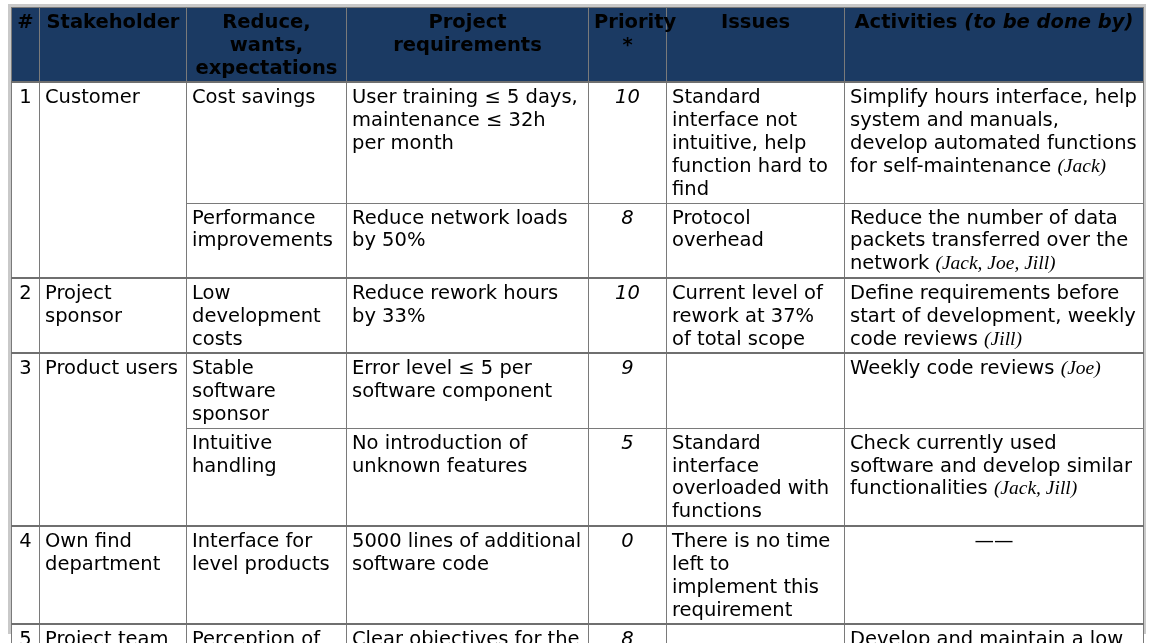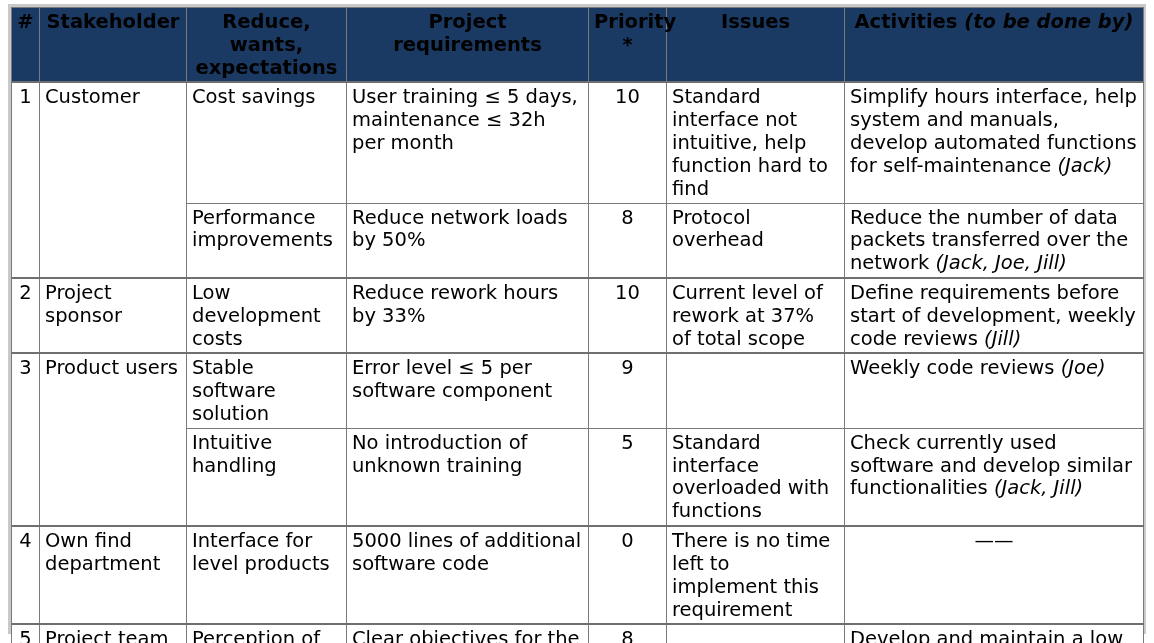--- a/index.html
+++ b/index.html
@@ -67,26 +67,26 @@
   
   col.c-num   { width: 28px; }
   col.c-stk   { width: 147px; }
   col.c-needs { width: 160px; }
   col.c-req   { width: 242px; }
   col.c-prio  { width: 78px; }
   col.c-iss   { width: 178px; }
   col.c-act   { width: 299px; }
 
   td.num  { text-align: center; padding-left: 0; padding-right: 0; }
-  td.prio { text-align: center; }
+  td.prio { text-align: center; font-style: italic; }
   td.act-dash { text-align: center; }
 
   
   tr.group-start > td { border-top: 2px solid #6f6f6f; }
-  .owner { font-style: italic; }
+  .owner { font-style: italic; font-family: Liberation Serif, serif; }
 </style>
 </head>
 <body>
 
 <div id="stage">
   <div id="frame"></div>
 
   <table class="matrix">
     <colgroup>
       <col class="c-num">
@@ -141,29 +141,29 @@
           <td rowspan="1">Project sponsor</td>
           <td>Low development costs</td>
           <td>Reduce rework hours by 33%</td>
           <td class="prio">10</td>
           <td>Current level of rework at 37% of total scope</td>
           <td><span>Define requirements before start of development, weekly code reviews </span><span class="owner">(Jill)</span></td>
         </tr>
         <tr class="group-start">
           <td class="num" rowspan="2">3</td>
           <td rowspan="2">Product users</td>
-          <td>Stable software solution</td>
+          <td>Stable software sponsor</td>
           <td>Error level ≤ 5 per software component</td>
           <td class="prio">9</td>
           <td></td>
           <td><span>Weekly code reviews </span><span class="owner">(Joe)</span></td>
         </tr>
         <tr>
           <td>Intuitive handling</td>
-          <td>No introduction of unknown training</td>
+          <td>No introduction of unknown features</td>
           <td class="prio">5</td>
           <td>Standard interface overloaded with functions</td>
           <td><span>Check currently used software and develop similar functionalities </span><span class="owner">(Jack, Jill)</span></td>
         </tr>
         <tr class="group-start">
           <td class="num" rowspan="1">4</td>
           <td rowspan="1">Own find department</td>
           <td>Interface for level products</td>
           <td>5000 lines of additional software code</td>
           <td class="prio">0</td>

